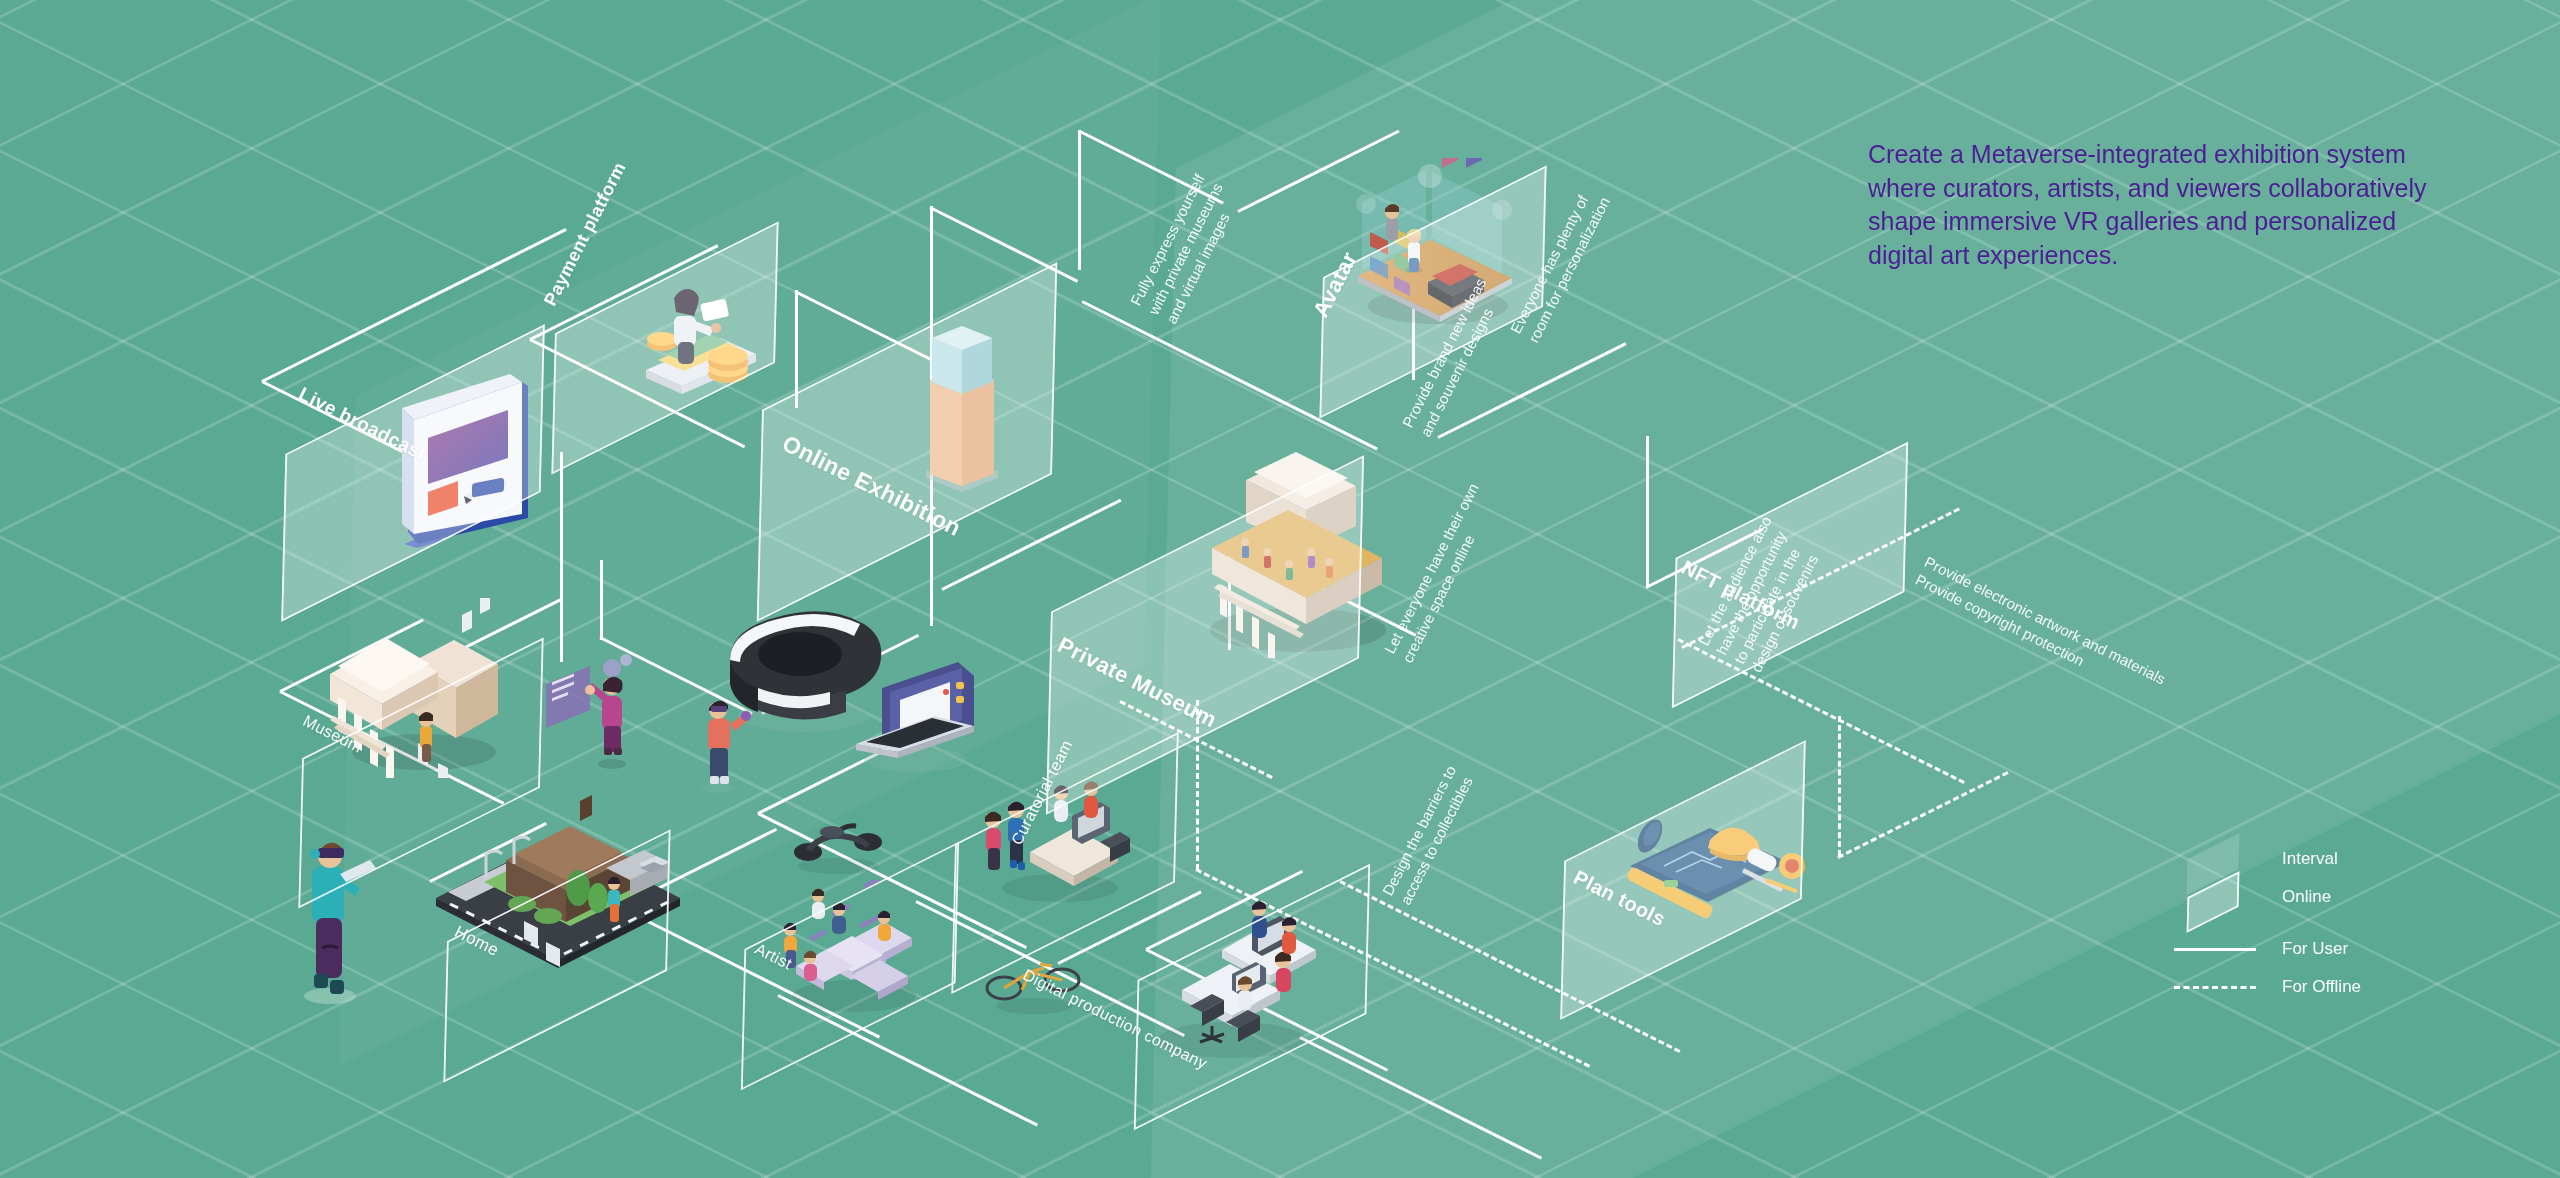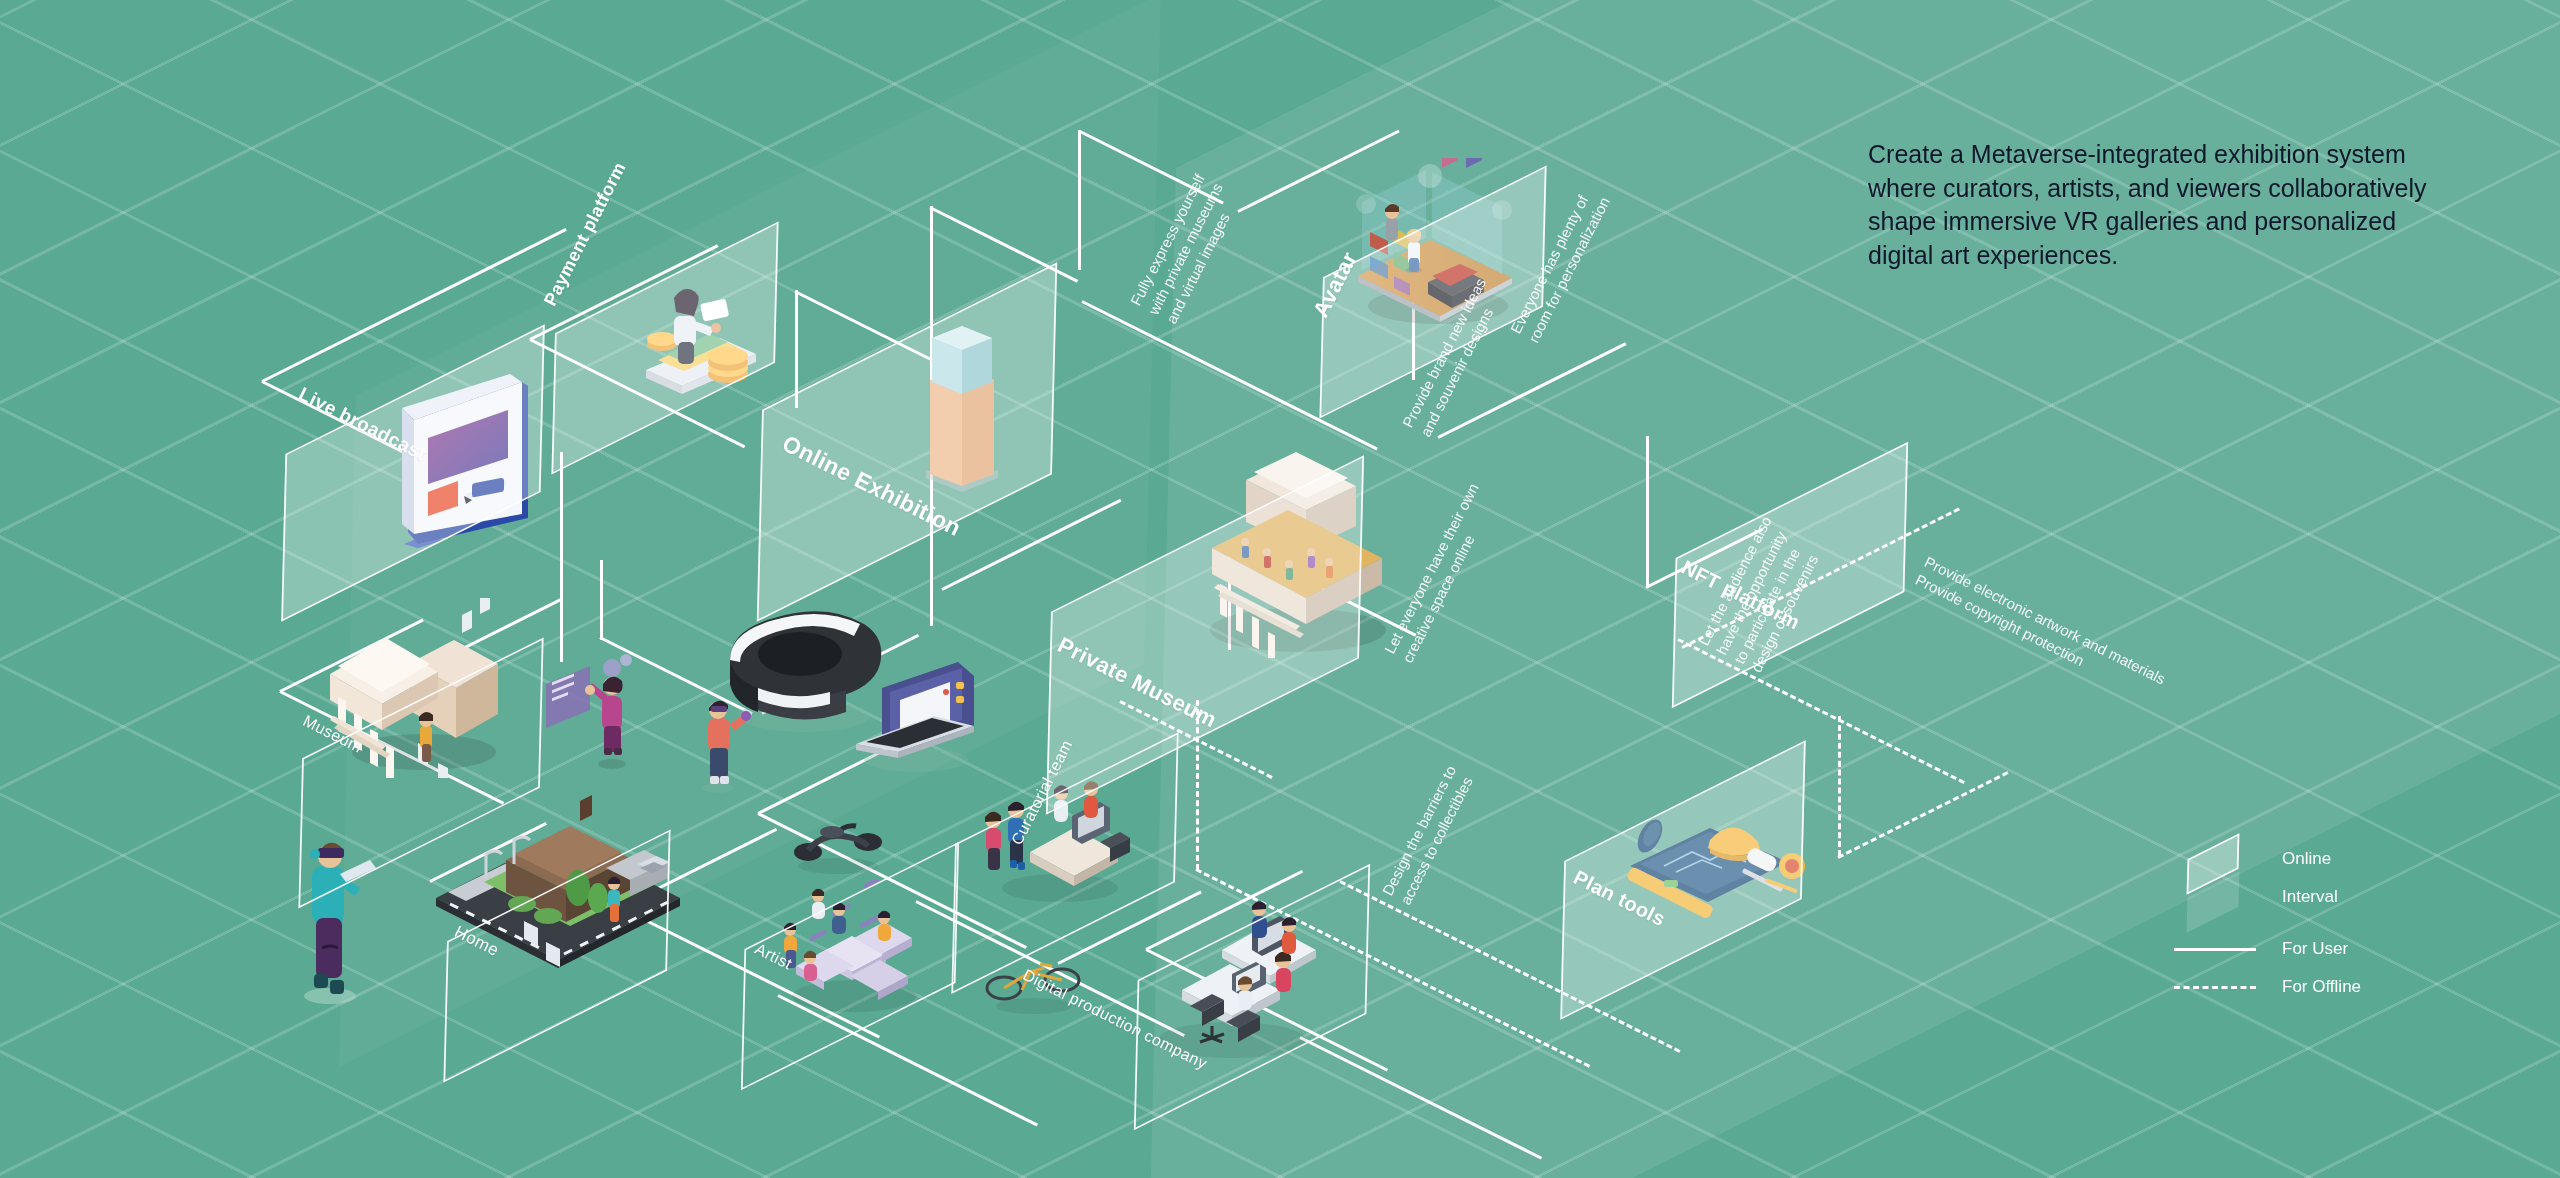--- a/index.html
+++ b/index.html
@@ -89,21 +89,21 @@
     white-space: pre-line;
     transform-origin: 0 0;
     pointer-events: none;
   }
 
   
   #headline {
     position: absolute;
     left: 1868px; top: 138px;
     width: 600px;
-    color: #0f172a;
+    color: #4c1d95;
     font-size: 25px;
     line-height: 1.34;
     font-weight: 500;
   }
 
   
   #legend {
     position: absolute;
     left: 2170px; top: 840px;
     width: 340px;
@@ -816,30 +816,30 @@
 
   <div class="edge-text" style="left:1930px; top:552px; transform: rotate(26.57deg); width:440px;">Provide electronic artwork and materials
 Provide copyright protection</div>
 
   <div id="headline">Create a Metaverse-integrated exhibition system where curators, artists, and viewers collaboratively shape immersive VR galleries and personalized digital art experiences.</div>
 
   <div id="legend">
 
     <div class="legend-row">
       <div class="legend-swatch">
+        <div class="legend-diamond faint"></div>
+      </div>
+      <div class="legend-label">Interval</div>
+    </div>
+
+    <div class="legend-row">
+      <div class="legend-swatch">
         <div class="legend-diamond fill"></div>
       </div>
       <div class="legend-label">Online</div>
-    </div>
-
-    <div class="legend-row">
-      <div class="legend-swatch">
-        <div class="legend-diamond faint"></div>
-      </div>
-      <div class="legend-label">Interval</div>
     </div>
 
 
     <div class="legend-row" style="margin-top:14px;">
       <div class="legend-swatch">
         <div class="legend-line"></div>
       </div>
       <div class="legend-label">For User</div>
     </div>
 

